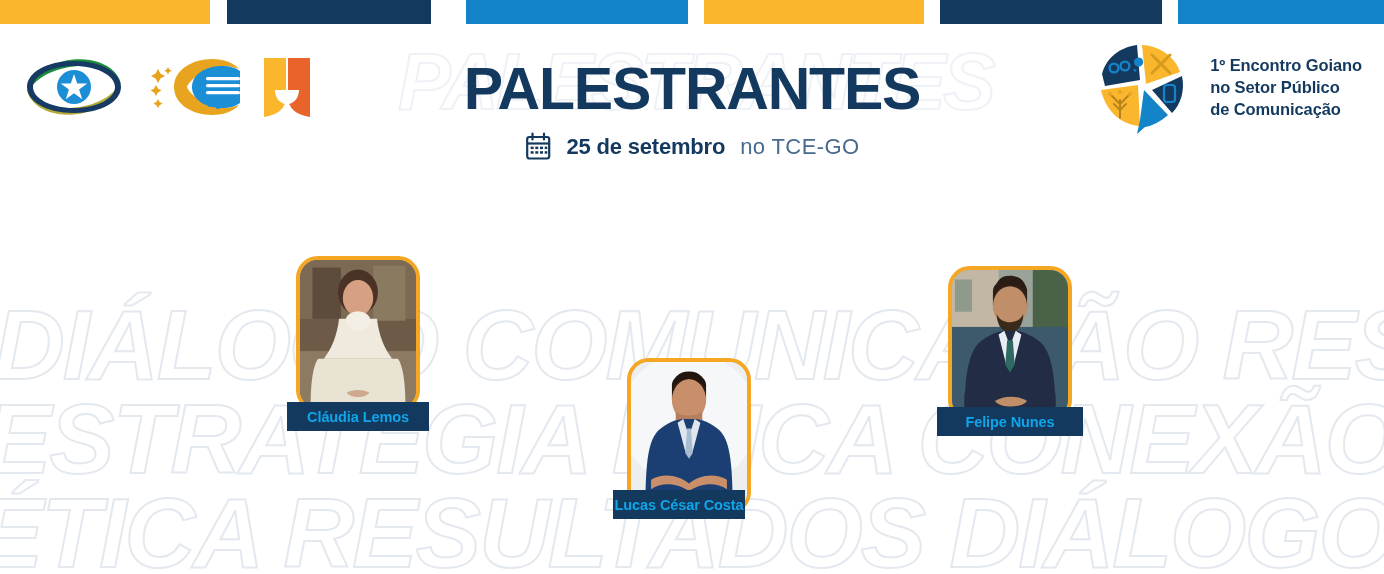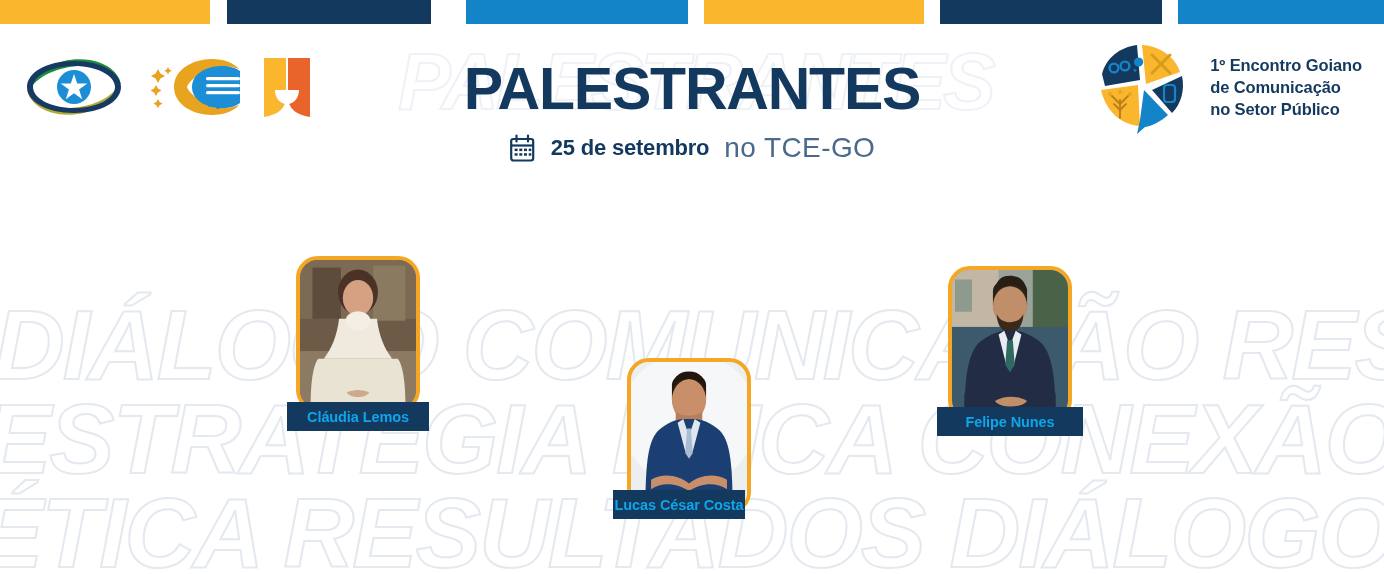--- a/index.html
+++ b/index.html
@@ -106,21 +106,21 @@
     justify-content: center;
     gap: 15px;
   }
   #subtitle-date {
     font-size: 22px;
     font-weight: 700;
     color: #14395f;
     letter-spacing: -0.2px;
   }
   #subtitle-place {
-    font-size: 28px;
+    font-size: 22px;
     font-weight: 400;
     color: #496a8c;
     letter-spacing: 0.4px;
   }
 
   
   #event-logo {
     position: absolute;
     right: 22px;
     top: 18px;
@@ -304,22 +304,22 @@
             <circle cx="20" cy="52" r="2"></circle>
             <circle cx="40" cy="52" r="2"></circle>
             <circle cx="30" cy="50" r="2"></circle>
           </g>
 
         <path d="M54 48 L78 73 C70 80 62 84 55 85 L47 92 L50 78 Z" fill="#1484c8"></path>
       </svg>
     </span>
     <div id="event-logo-text">
       <span>1º Encontro Goiano</span>
+      <span>no Setor Público</span>
       <span>de Comunicação</span>
-      <span>no Setor Público</span>
     </div>
   </div>
 
 </div>
 
 <div id="speakers">
 
   <div class="speaker" id="speaker-0">
     <div class="photo-frame">
       <svg class="portrait" viewBox="0 0 124 156" preserveAspectRatio="xMidYMid slice" aria-hidden="true">

